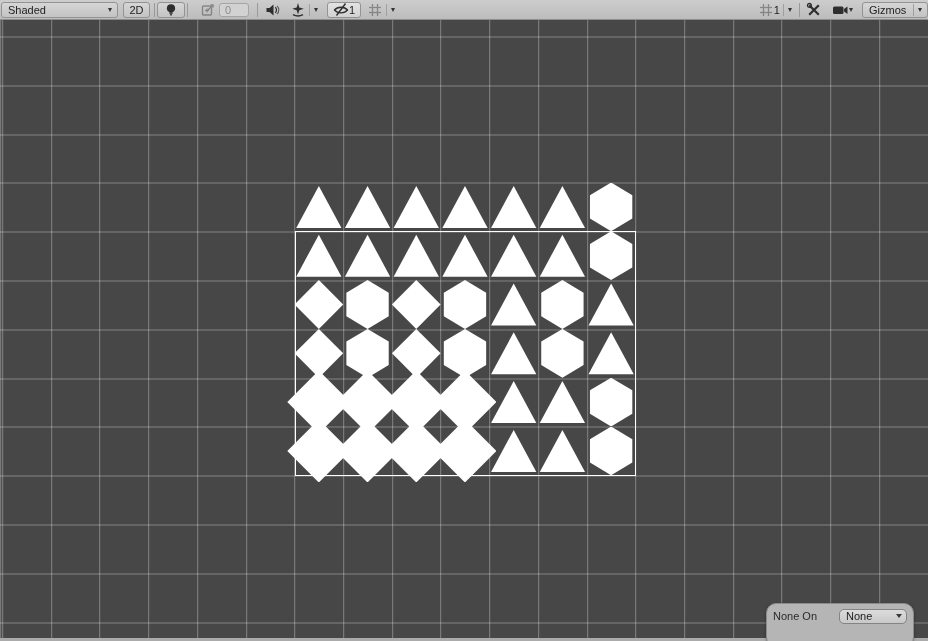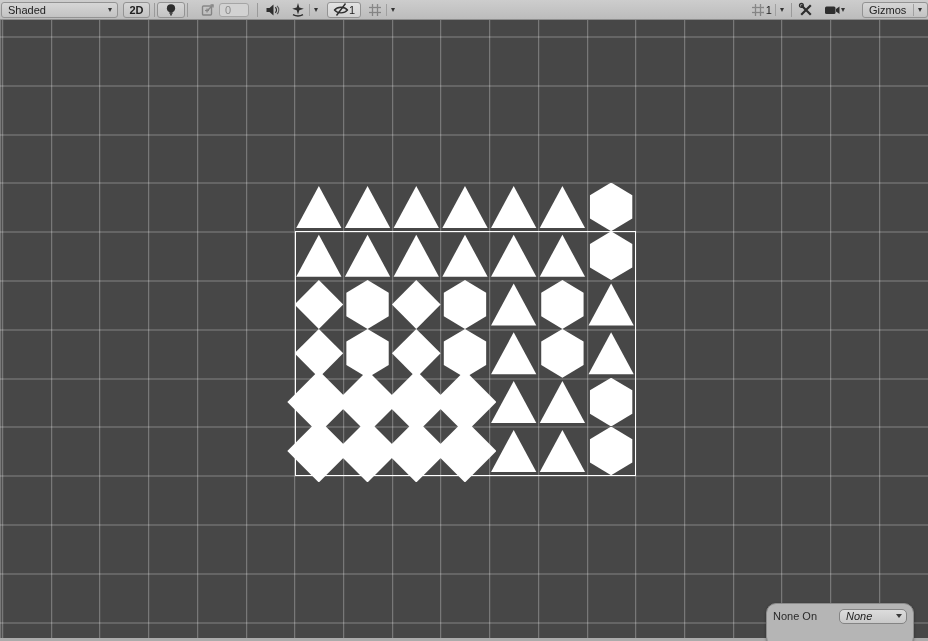--- a/index.html
+++ b/index.html
@@ -19,21 +19,21 @@
     background:linear-gradient(#d6d6d6,#c3c3c3);
     border:1px solid #939393;border-radius:3px;
     padding:0 4px;margin-top:0;
   }
   .tb-flat{border:none;background:transparent;}
   .tb-sep{width:1px;height:14px;background:#9a9a9a;margin:0 2px;flex:0 0 auto;}
   .arrow{font-size:8px;color:#333;line-height:1;padding:0 1px;}
   .inner-sep{width:1px;height:12px;background:#a0a0a0;margin:0 3px;}
   .dim{opacity:.38;}
   .tb-label{padding:0 2px;white-space:nowrap;}
-  .bold{font-weight:bold;}
+  .bold{font-weight:normal;}
   .spacer{flex:1;}
   .num-field{
     height:14px;min-width:30px;display:flex;align-items:center;
     background:#d2d2d2;border:1px solid #a5a5a5;border-radius:3px;
     color:#8b8b8b;padding:0 5px;margin-left:3px;box-sizing:border-box;
   }
   .toggle-on{background:linear-gradient(#e3e3e3,#d2d2d2);}
   .search{
     width:207px;height:15px;display:flex;align-items:center;
     background:#d7d7d7;border:1px solid #9b9b9b;border-radius:8px;
@@ -78,21 +78,21 @@
   }
   .tm-title{
     height:18px;display:flex;align-items:center;justify-content:center;
     border-bottom:1px solid rgba(0,0,0,.14);
   }
   .tm-row{display:flex;align-items:center;height:24px;padding:0 6px;}
   .tm-label{color:#2a2a2a;margin-right:8px;white-space:nowrap;}
   .tm-dropdown{
     flex:1;height:15px;display:flex;align-items:center;
     background:linear-gradient(#dcdcdc,#c9c9c9);border:1px solid #848484;border-radius:5px;
-    padding:0 4px 0 6px;box-sizing:border-box;max-width:68px;margin-left:auto;font-style:italic;
+    padding:0 4px 0 6px;box-sizing:border-box;max-width:68px;margin-left:auto;
   }
   .tm-dropdown .caret{
     width:0;height:0;border-left:3.5px solid transparent;border-right:3.5px solid transparent;
     border-top:4px solid #3a3a3a;margin-left:auto;
   }
 </style>
 </head>
 <body>
 
 <div id="app">
@@ -195,21 +195,21 @@
     </div>
 
     <div class="tb-btn tb-flat" style="margin-left:2px;">
       <svg class="icon-16" viewBox="0 0 16 16">
         <rect x="1" y="4.5" width="10.5" height="7.5" rx="1.5" fill="#2e2e2e"></rect>
         <polygon points="12,7 15.5,4.5 15.5,12 12,9.5" fill="#2e2e2e"></polygon>
       </svg>
       <span class="arrow">▾</span>
     </div>
 
-    <div class="tb-btn" style="margin-left:12px;width:66px;">
+    <div class="tb-btn" style="margin-left:4px;width:66px;">
       <span class="tb-label">Gizmos</span>
       <span class="spacer"></span>
       <span class="inner-sep"></span>
       <span class="arrow">▾</span>
     </div>
 
   </div>
 
   <div class="scene">
     <div class="tilemap">

